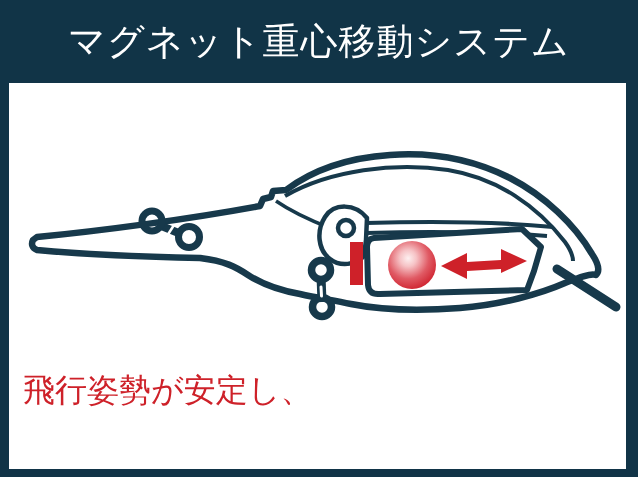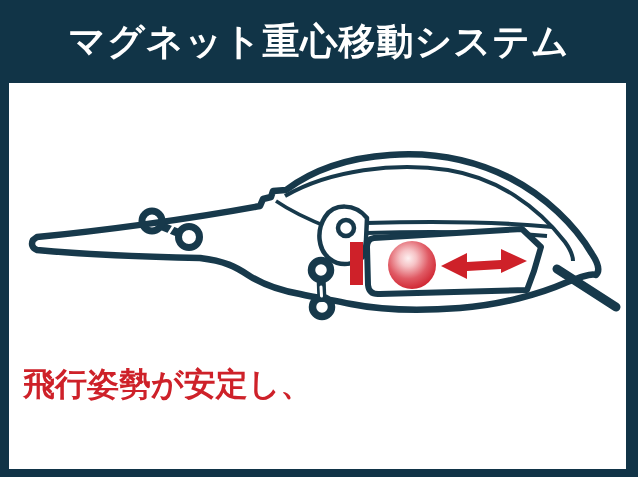--- a/index.html
+++ b/index.html
@@ -12,31 +12,31 @@
   body{
     width:638px;height:477px;position:relative;overflow:hidden;
     background:var(--navy);
     font-family:"Liberation Sans","DejaVu Sans",sans-serif;
   }
   .header{
     position:absolute;top:0;left:0;width:638px;height:83px;
     display:flex;align-items:center;justify-content:center;
   }
   .header-title{
-    color:var(--white);font-size:37px;font-weight:bold;letter-spacing:1px;
+    color:var(--white);font-size:37px;font-weight:normal;letter-spacing:1px;
     line-height:1;white-space:nowrap;
   }
   .content{
     position:absolute;left:9px;top:83px;width:617px;height:386px;
     background:var(--white);
   }
   .diagram-svg{position:absolute;left:0;top:0;}
   .caption{
-    position:absolute;left:14px;top:281px;
-    color:var(--red);font-size:32px;font-weight:bold;line-height:40px;
+    position:absolute;left:14px;top:287px;
+    color:var(--red);font-size:32px;font-weight:normal;line-height:40px;
     white-space:nowrap;
   }
   
   .ink-stroke{stroke:var(--ink);fill:none;}
   .body-shape{fill:var(--white);stroke:var(--ink);}
   .red-fill{fill:var(--red);}
   .white-stroke{stroke:var(--white);fill:none;}
 </style>
 </head>
 <body>

